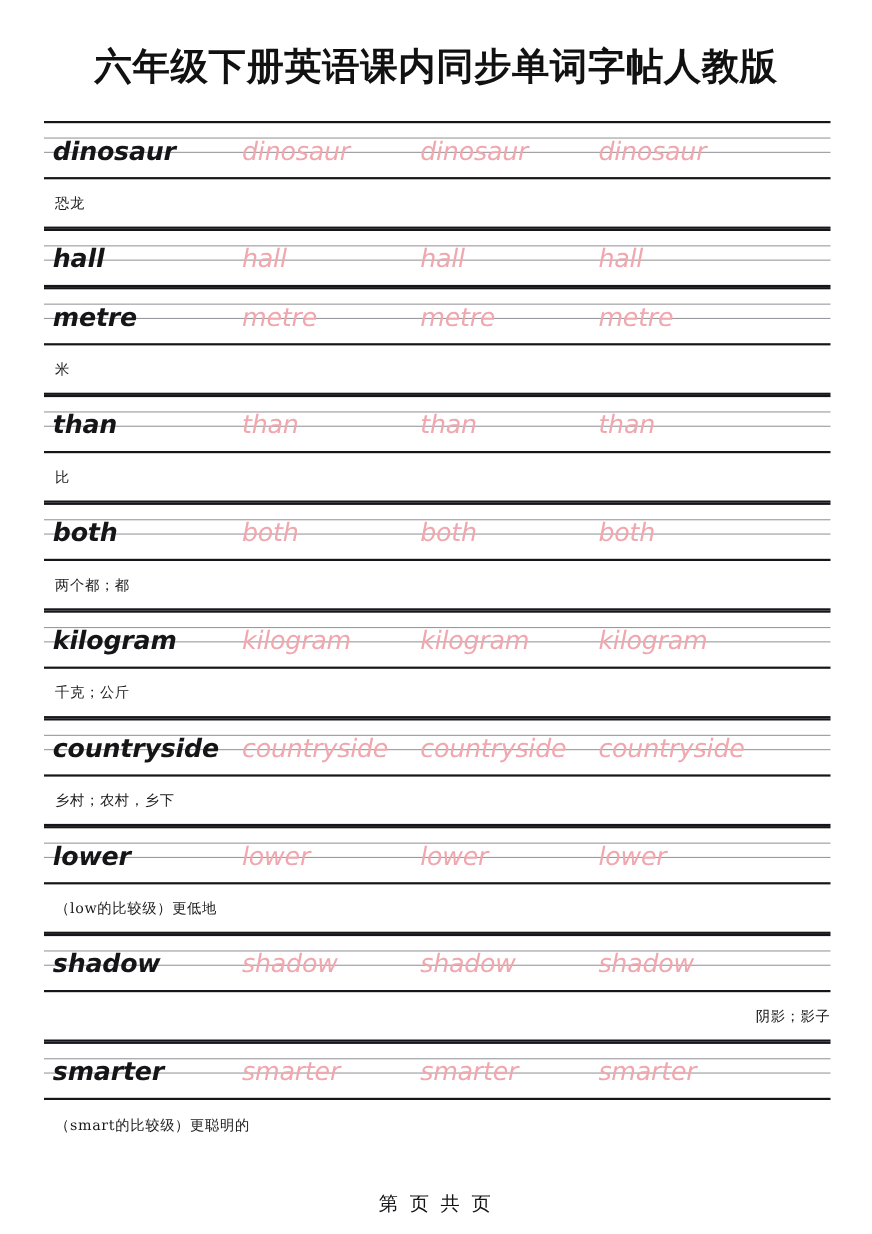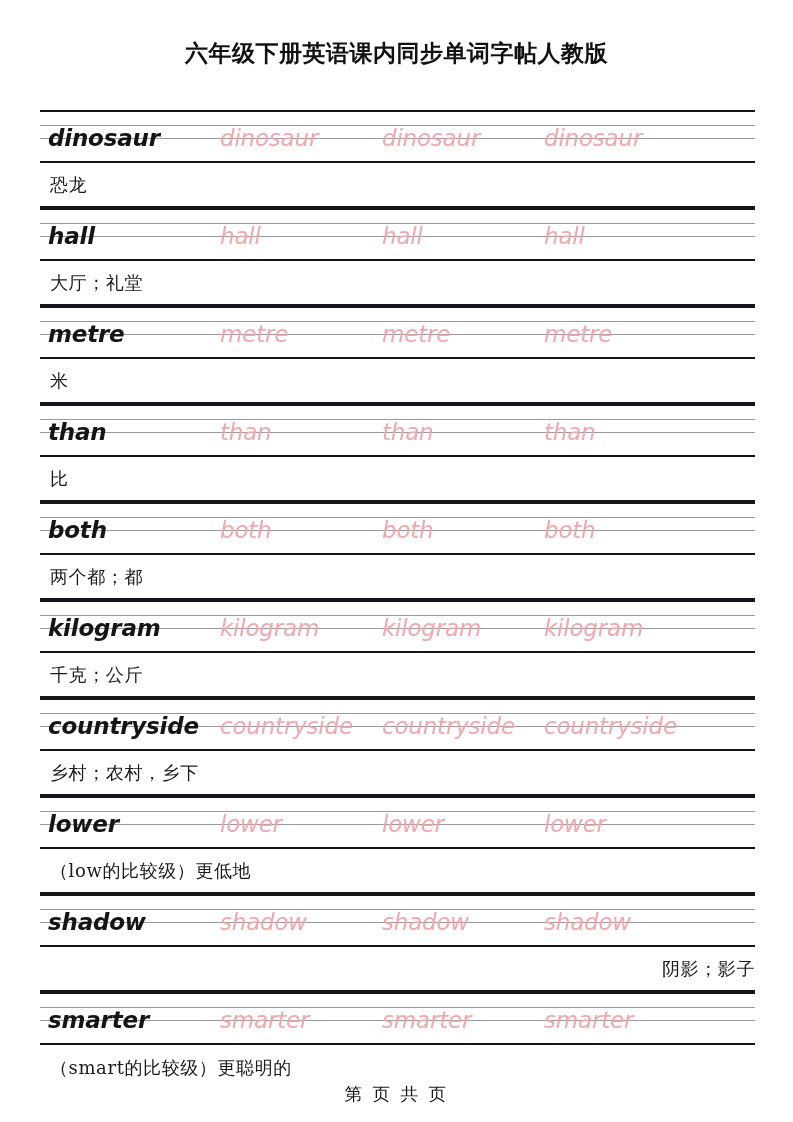--- a/index.html
+++ b/index.html
@@ -23,21 +23,21 @@
     box-sizing: border-box;
   }
 
   
   .title {
     position: absolute;
     top: 38px;
     left: 0;
     width: 793px;
     text-align: center;
-    font-size: 23px;
+    font-size: 34px;
     font-weight: 700;
     letter-spacing: 0.5px;
     color: #111111;
     font-family: "DejaVu Sans", "Liberation Sans", sans-serif;
     white-space: nowrap;
   }
 
   
   .sheet {
     position: absolute;
@@ -103,21 +103,21 @@
     position: relative;
     height: 45px;
     box-sizing: border-box;
     border-bottom: 2px solid #16161a;
     padding-left: 10px;
     display: flex;
     align-items: center;
   }
   .entry:last-child .meaning { border-bottom: 0 none; }
   .meaning span {
-    font-size: 18px;
+    font-size: 13px;
     color: #1a1a1c;
     font-family: "DejaVu Serif", "Liberation Serif", serif;
     letter-spacing: 0.6px;
     white-space: nowrap;
   }
 
   
   .footer {
     position: absolute;
     left: 0;
@@ -159,23 +159,20 @@
     <div class="staff" style="border-top-color: rgb(22, 22, 26); border-bottom-color: rgb(22, 22, 26);">
       <div class="rule r1" style="background: rgb(154, 154, 158);"></div>
       <div class="rule r2" style="background: rgb(154, 154, 158);"></div>
       <div class="words">
         <span class="word model" style="color: rgb(21, 21, 24);">hall</span>
         <span class="word trace t1" style="color: rgb(240, 167, 174);">hall</span>
         <span class="word trace t2" style="color: rgb(240, 167, 174);">hall</span>
         <span class="word trace t3" style="color: rgb(240, 167, 174);">hall</span>
       </div>
     </div>
-    <div class="meaning" style="border-bottom-color: rgb(22, 22, 26);">
-      <span>大厅；礼堂</span>
-    </div>
   </div>
 
   <div class="entry">
     <div class="staff" style="border-top-color: rgb(22, 22, 26); border-bottom-color: rgb(22, 22, 26);">
       <div class="rule r1" style="background: rgb(154, 154, 158);"></div>
       <div class="rule r2" style="background: rgb(154, 154, 158);"></div>
       <div class="words">
         <span class="word model" style="color: rgb(21, 21, 24);">metre</span>
         <span class="word trace t1" style="color: rgb(240, 167, 174);">metre</span>
         <span class="word trace t2" style="color: rgb(240, 167, 174);">metre</span>

